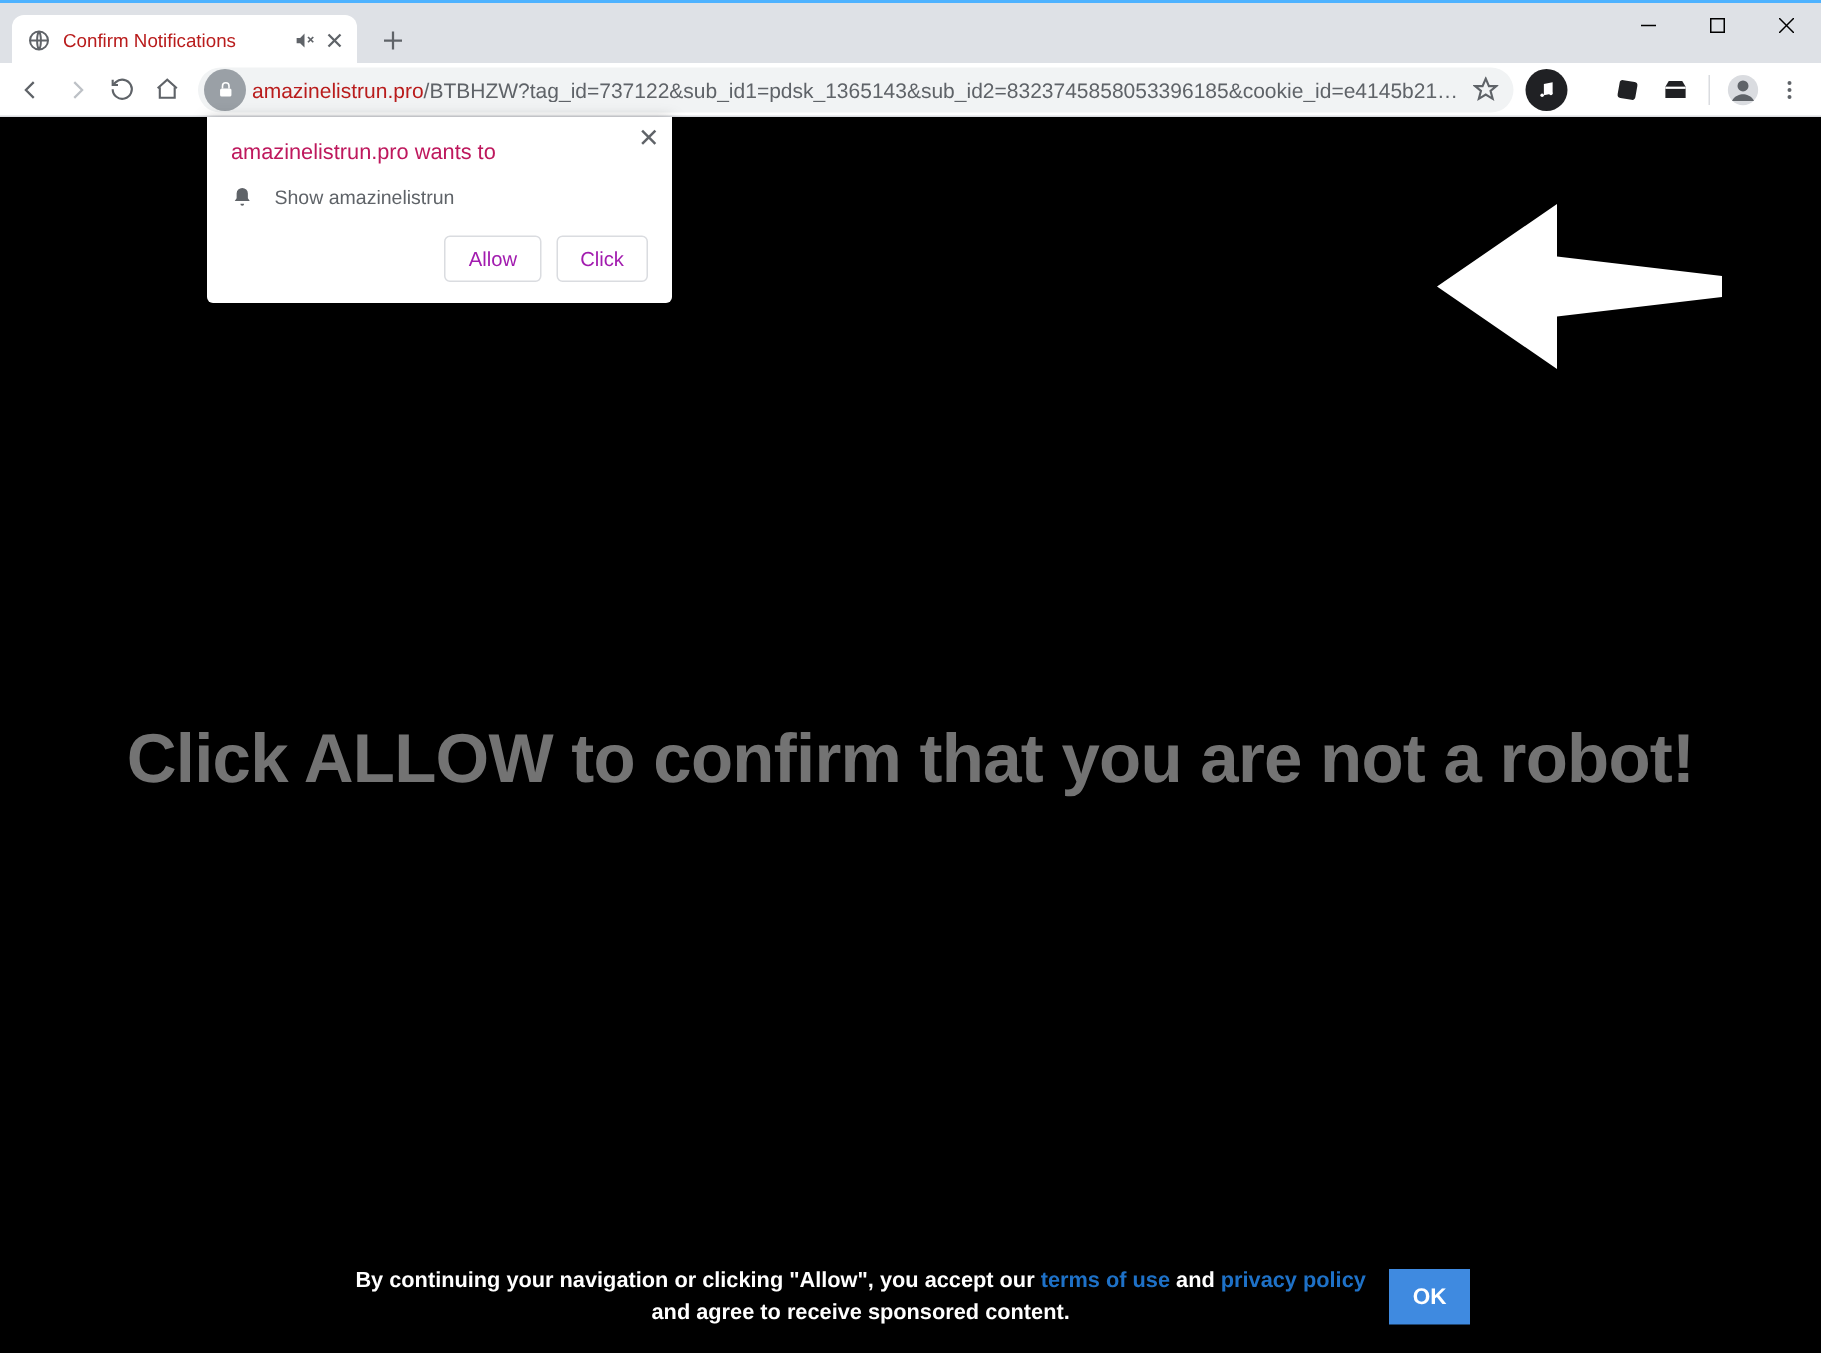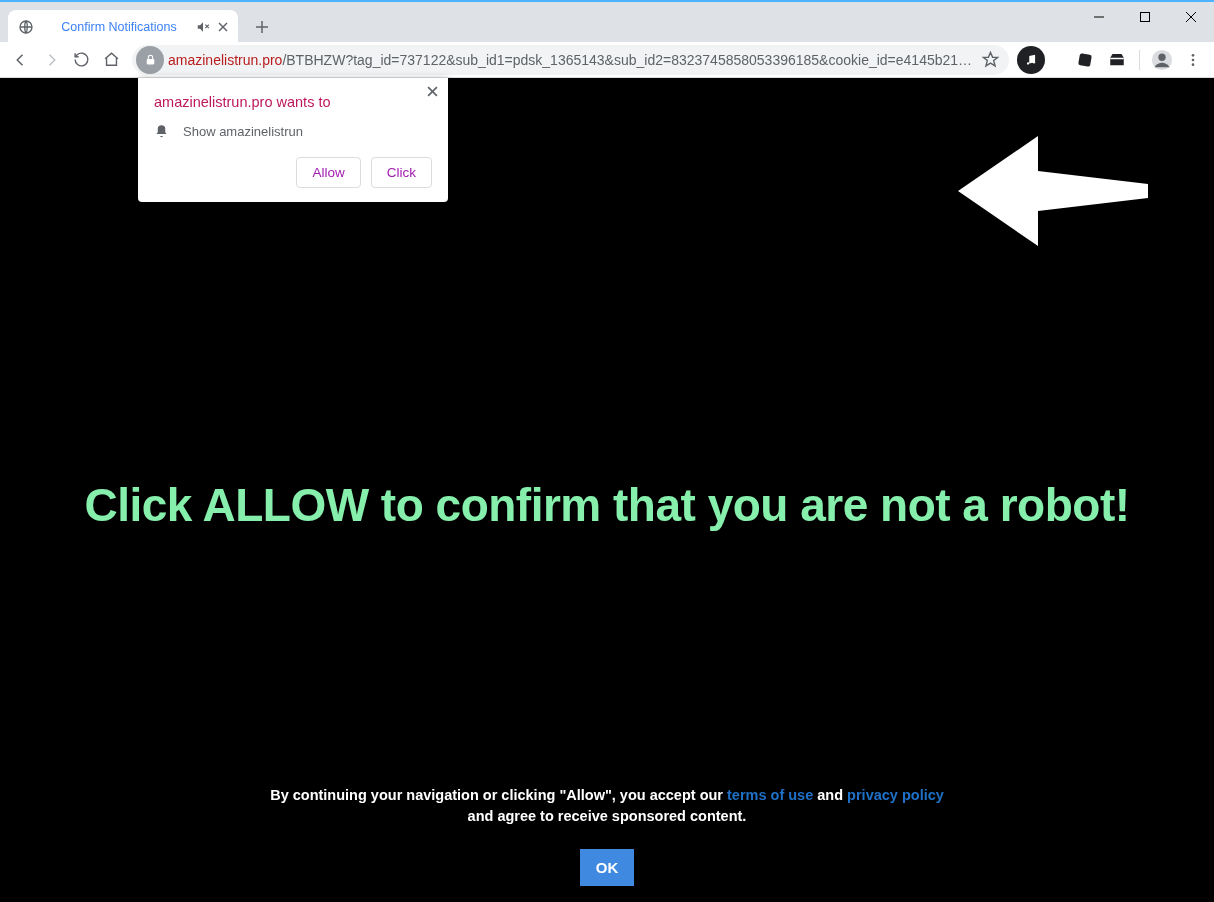--- a/index.html
+++ b/index.html
@@ -8,44 +8,44 @@
   
   .titlebar { height: 42px; background: #dee1e6; position: relative; border-top: 2px solid #4db2ff; }
   .win-controls { position: absolute; right: 0; top: 0; display: flex; }
   .win-btn { width: 46px; height: 30px; display: flex; align-items: center; justify-content: center; color: #000; }
   .win-btn svg { width: 10px; height: 10px; }
 
   
   .tabstrip { position: absolute; left: 8px; top: 8px; display: flex; align-items: center; }
   .tab { background: #fff; height: 34px; min-width: 230px; border-radius: 8px 8px 0 0; display: flex; align-items: center; padding: 0 10px; position: relative; }
   .tab .favicon { width: 16px; height: 16px; margin-right: 8px; }
-  .tab .title { font-size: 12.5px; color: #3b82f6; flex: 1; white-space: nowrap; overflow: hidden; text-overflow: ellipsis; text-align: center; }
+  .tab .title { font-size: 12.5px; color: #b91c1c; flex: 1; white-space: nowrap; overflow: hidden; text-overflow: ellipsis; }
   .tab .audio { margin-right: 8px; color: #5f6368; }
   .tab .tab-close { color: #5f6368; }
   .newtab { width: 28px; height: 28px; display:flex; align-items:center; justify-content:center; margin-left: 10px; color:#5f6368; }
 
   
   .toolbar { height: 36px; background: #fff; display: flex; align-items: center; padding: 0 6px; border-bottom: 1px solid #dadce0; }
   .nav-btn { width: 30px; height: 30px; display:flex; align-items:center; justify-content:center; color:#5f6368; border-radius:50%; }
   .nav-btn.disabled { color:#bdc1c6; }
   .omnibox { flex: 1; height: 30px; background: #f1f3f4; border-radius: 15px; display:flex; align-items:center; padding: 0 4px 0 4px; margin: 0 6px; overflow:hidden; }
   .lock-chip { width: 28px; height: 28px; border-radius: 50%; background: #9aa0a6; display:flex; align-items:center; justify-content:center; margin-right: 4px; }
   .omnibox .url { font-size: 14px; color:#5f6368; white-space:nowrap; overflow:hidden; text-overflow:ellipsis; flex:1; }
   .omnibox .url .domain { color:#b91c1c; }
   .star { color:#5f6368; margin: 0 6px; }
   .ext { width:28px; height:28px; border-radius:50%; display:flex; align-items:center; justify-content:center; margin: 0 2px; }
   .ext.dark { background:#202124; color:#fff; }
   .divider { width:1px; height:20px; background:#dadce0; margin: 0 6px; }
 
   
   .page { position: relative; background:#000; height: calc(902px - 42px - 36px); }
-  .headline { position:absolute; width:100%; top: 400px; text-align:center; color:#86efac; font-weight:700; font-size:46px; letter-spacing:-0.5px; }
+  .headline { position:absolute; width:100%; top: 400px; text-align:center; color:#737373; font-weight:700; font-size:46px; letter-spacing:-0.5px; }
   .arrow { position:absolute; top: 48px; right: 66px; }
 
-  .cookie-bar { position:absolute; bottom: 0; left:0; right:0; padding: 10px 24px 16px; color:#fff; font-size:14.5px; display:flex; align-items:center; justify-content:center; gap: 22px; font-weight:600;flex-direction:column;}
+  .cookie-bar { position:absolute; bottom: 0; left:0; right:0; padding: 10px 24px 16px; color:#fff; font-size:14.5px; display:flex; align-items:center; justify-content:center; gap: 12px; font-weight:600;}
   .cookie-text { text-align:center; max-width: 680px; line-height: 1.45; }
   .cookie-text a { color:#1e71c7; text-decoration:none; }
   .ok-btn { background:#3f8ae0; color:#fff; border:none; padding: 10px 16px; font-size:15px; font-weight:700; }
 
   
   .perm-pop { position:absolute; left: 138px; top: 78px; width: 310px; background:#fff; border-radius: 0 0 4px 4px; box-shadow: 0 2px 10px rgba(0,0,0,0.35); padding: 16px 16px 14px 16px; }
   .perm-title { font-size: 14.5px; color:#be185d; margin-bottom: 14px; }
   .perm-row { display:flex; align-items:center; gap: 14px; font-size: 13px; color:#5f6368; }
   .perm-close { position:absolute; top: 8px; right: 10px; color:#5f6368; }
   .perm-actions { display:flex; justify-content:flex-end; gap: 10px; margin-top: 18px; }

